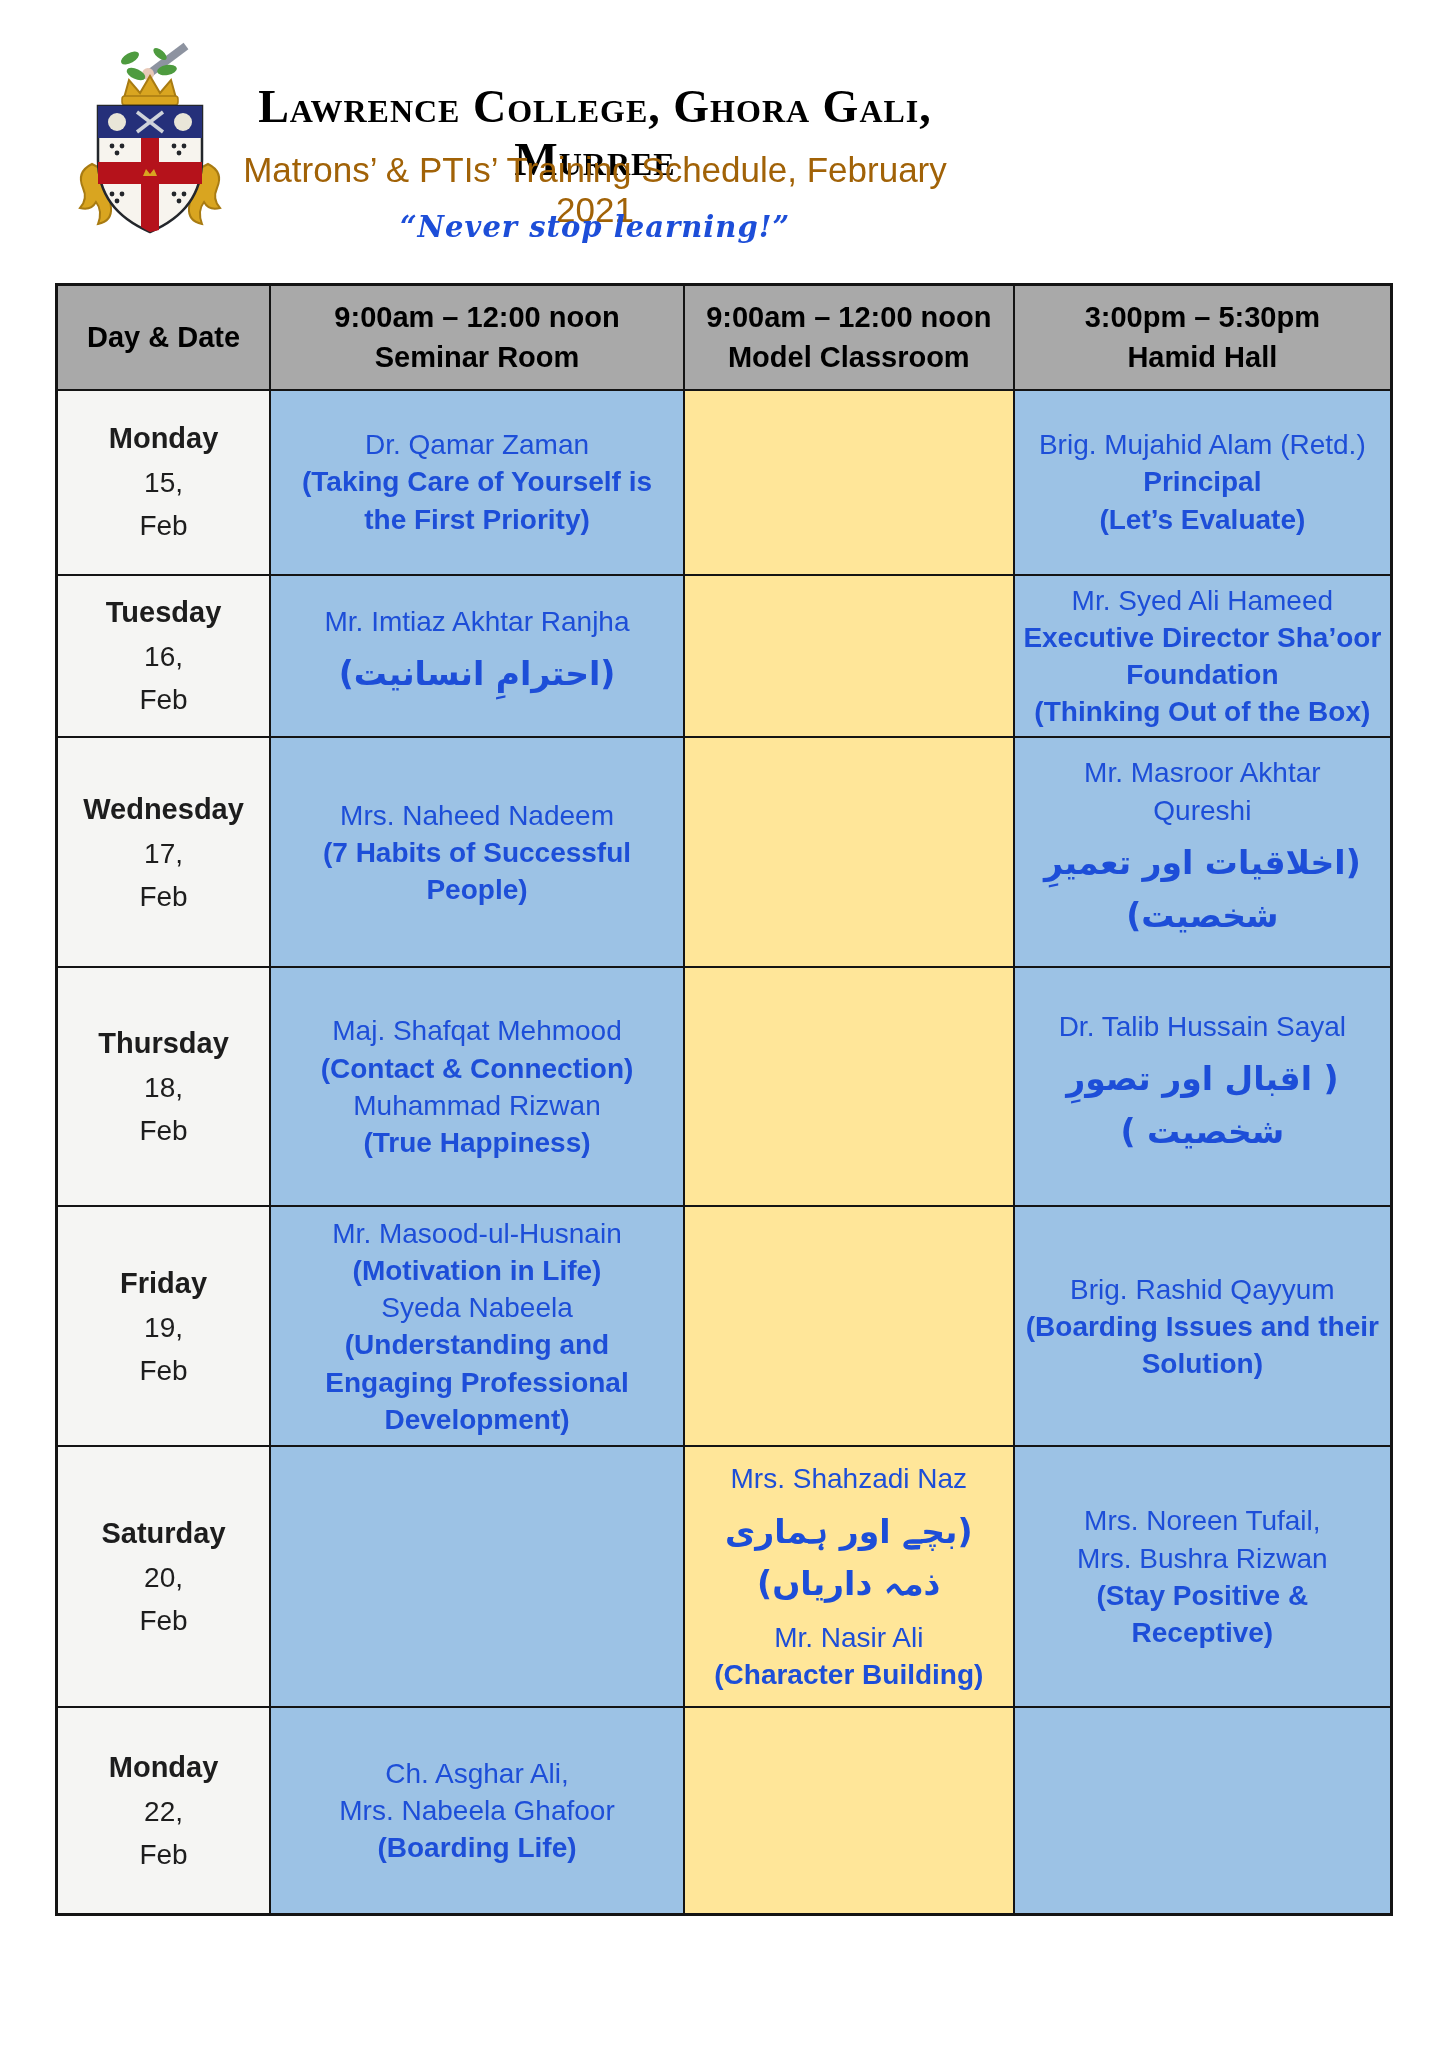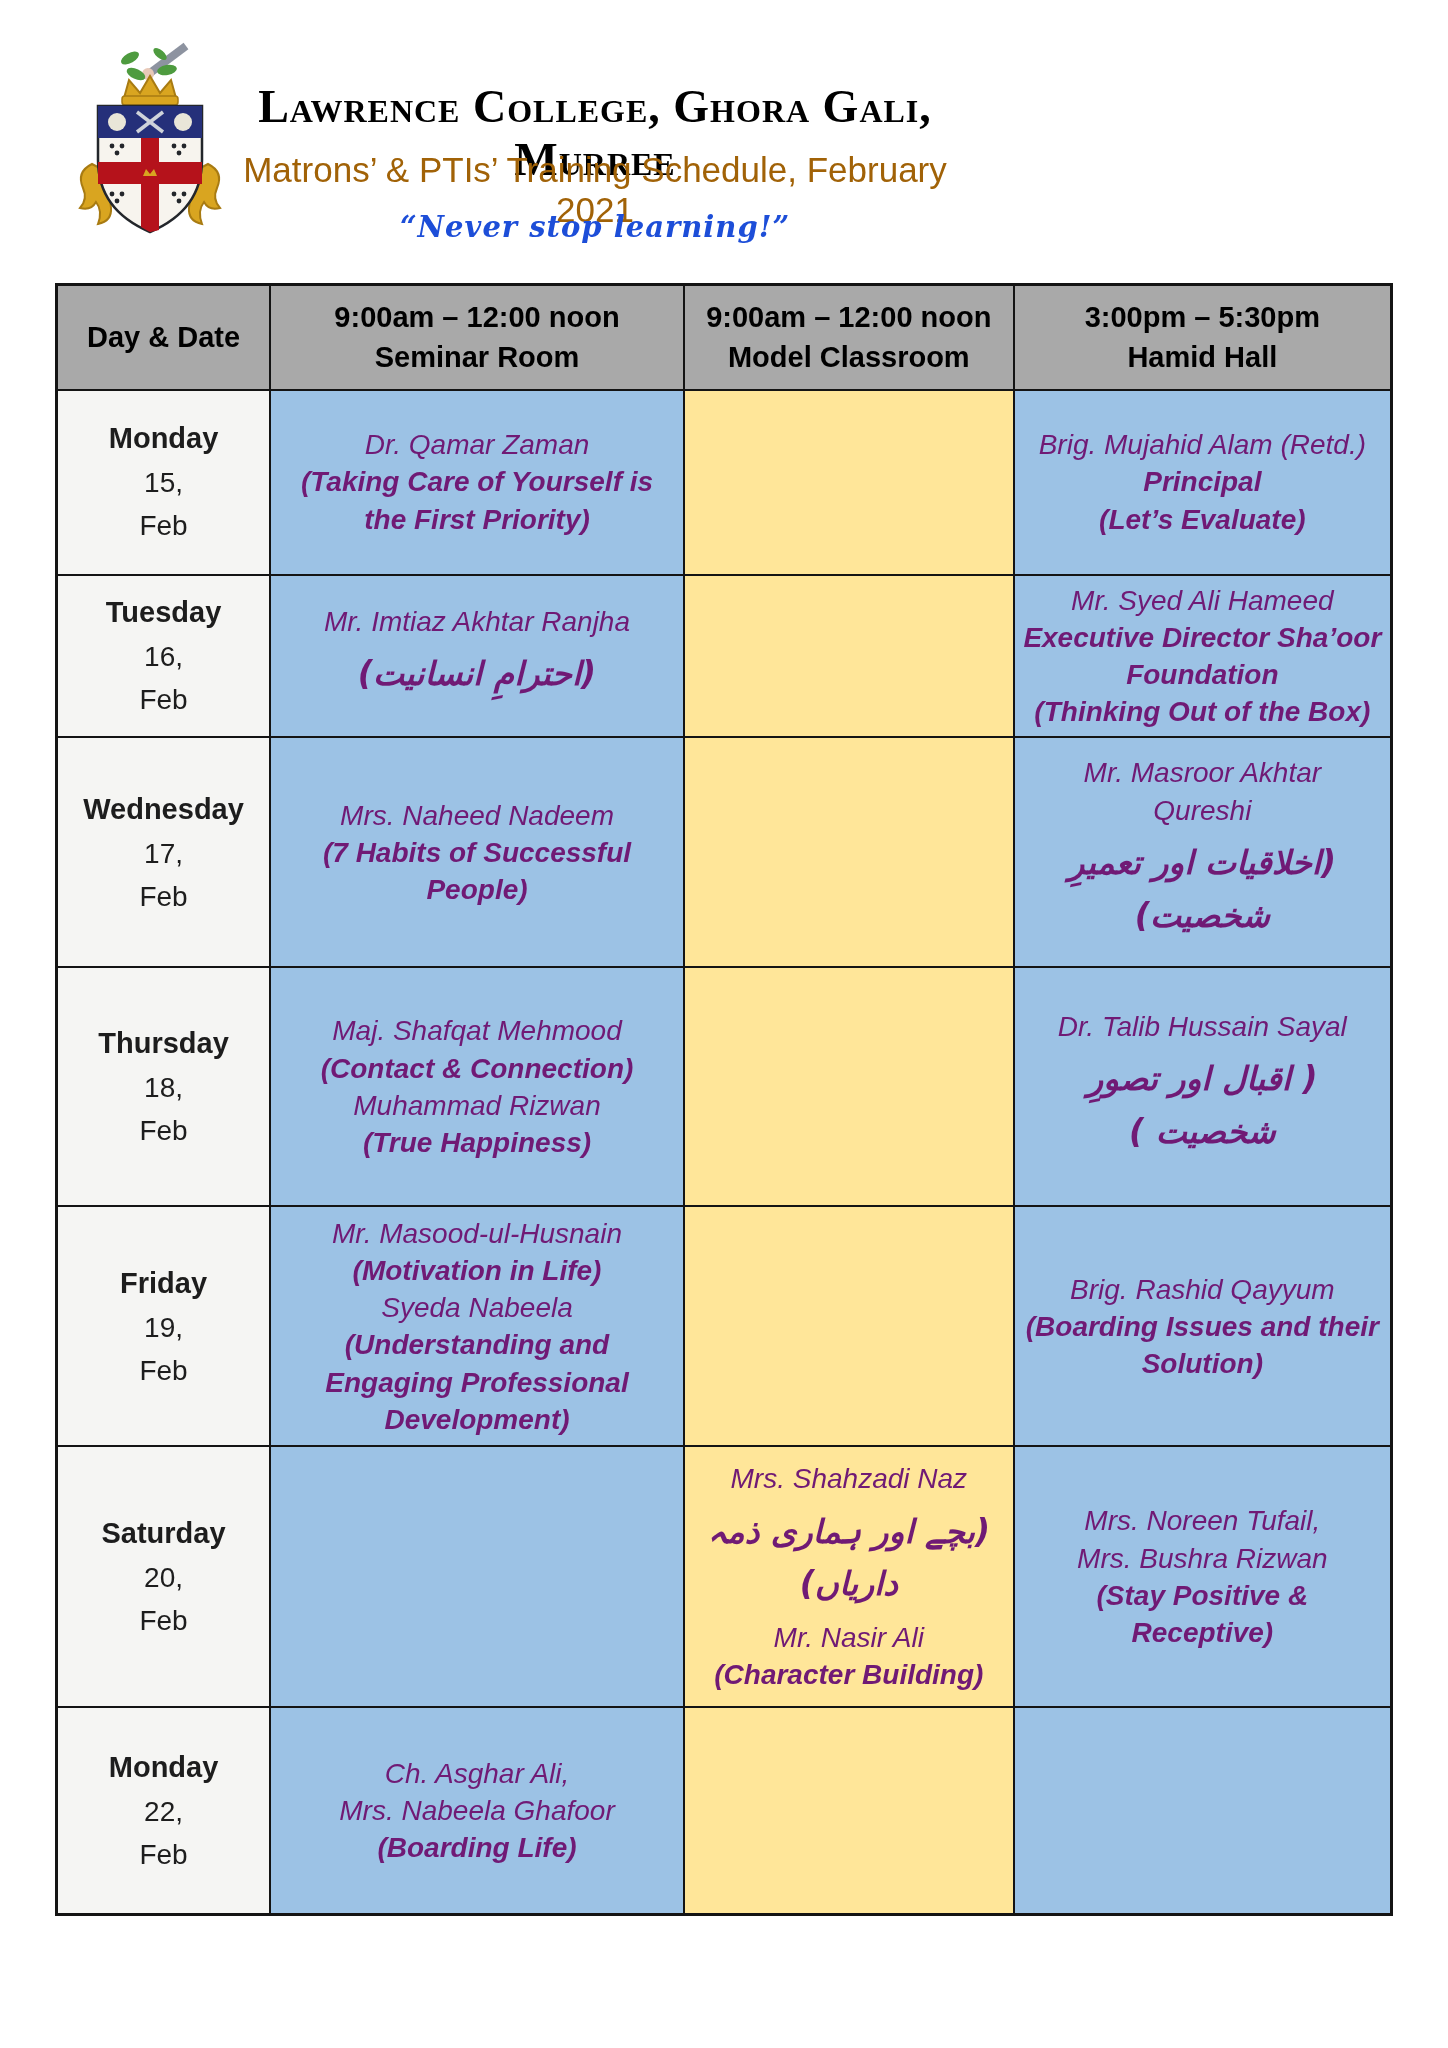--- a/index.html
+++ b/index.html
@@ -46,21 +46,21 @@
     background:var(--hdr-gray);
     font-size:29px;font-weight:bold;color:#000;line-height:1.4;
   }
   td.day-cell{
     background:var(--day-bg);
     font-size:28px;line-height:1.55;
   }
   .day-name{font-weight:bold;font-size:29px;}
   td.session-cell.blue{background:var(--blue);}
   td.session-cell.yellow{background:var(--yellow);margin-left:32px;}
-  .line{font-size:28px;line-height:1.33;color:#701a75;font-style:italic;}
+  .line{font-size:28px;line-height:1.33;color:#1d4ed8;}
   .line.bold{font-weight:bold;}
   .line.urdu{
     font-family:"DejaVu Sans",sans-serif;direction:rtl;
     font-size:33px;font-weight:bold;line-height:1.6;padding:8px 0;
   }
 </style>
 </head>
 <body>
 
 <svg class="crest" viewBox="0 0 160 196" aria-hidden="true">

